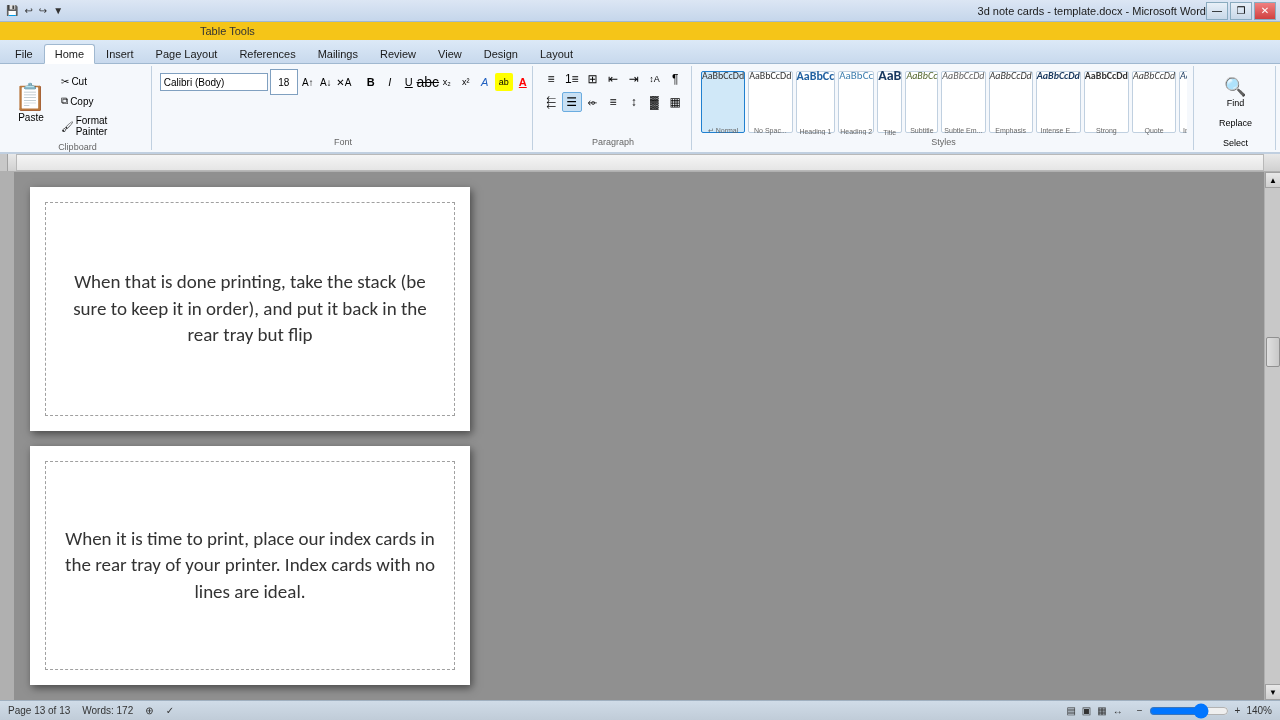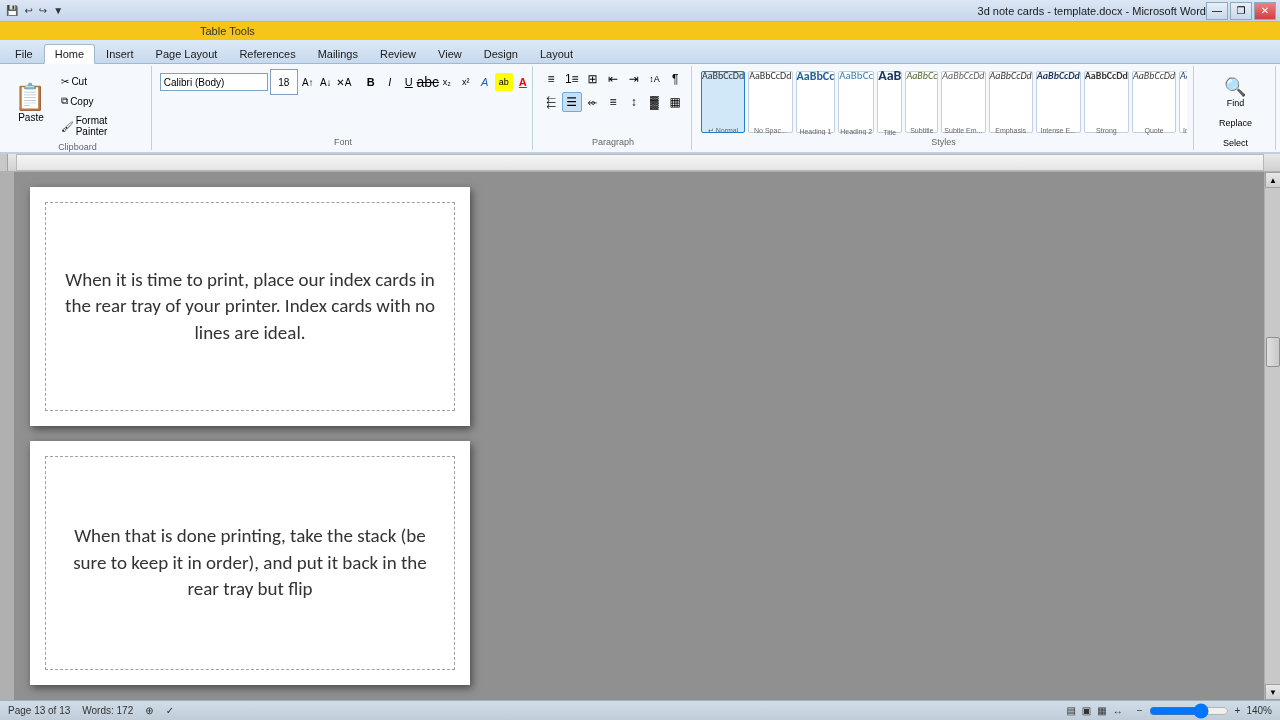--- a/index.html
+++ b/index.html
@@ -606,29 +606,29 @@
 </div>
 
 <div id="doc-area" style="position:relative;display:flex;padding:0;">
 
   <div id="left-margin"></div>
 
   <div id="doc-content" style="display:flex;gap:20px;flex:1;padding:15px 20px 15px 30px;">
 
     <div class="column-left">
 
+      <div class="doc-page doc-page-left-bottom">
+        <div class="card-inner">
+          <p class="card-text">When that is done printing,  take the stack (be sure to keep it in order), and put it back in the rear tray but flip</p>
+        </div>
+      </div>
+
       <div class="doc-page doc-page-left">
         <div class="card-inner">
           <p class="card-text">When it is time to print, place our index cards in the rear tray of your printer.  Index cards with no lines are ideal.</p>
-        </div>
-      </div>
-
-      <div class="doc-page doc-page-left-bottom">
-        <div class="card-inner">
-          <p class="card-text">When that is done printing,  take the stack (be sure to keep it in order), and put it back in the rear tray but flip</p>
         </div>
       </div>
     </div>
 
 
   </div>
 
   <div id="scrollbar-v" style="position:absolute;right:0;top:0;bottom:0;width:16px;">
     <div class="scroll-btn">▲</div>
     <div class="scroll-track">

